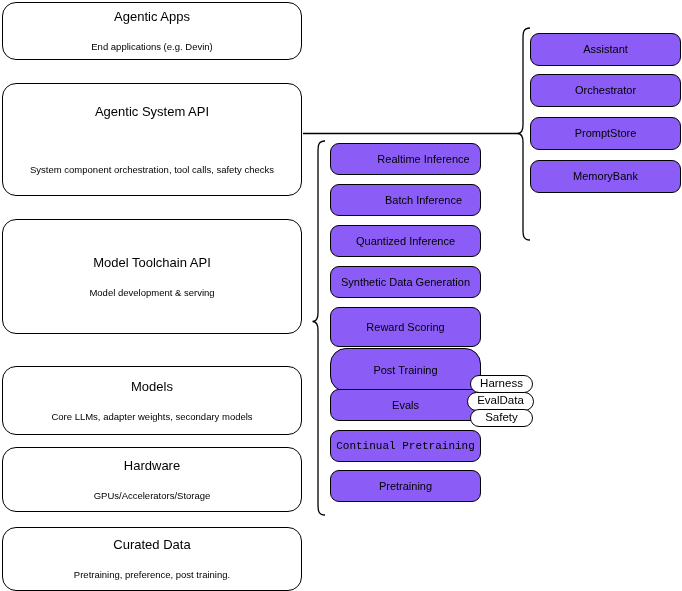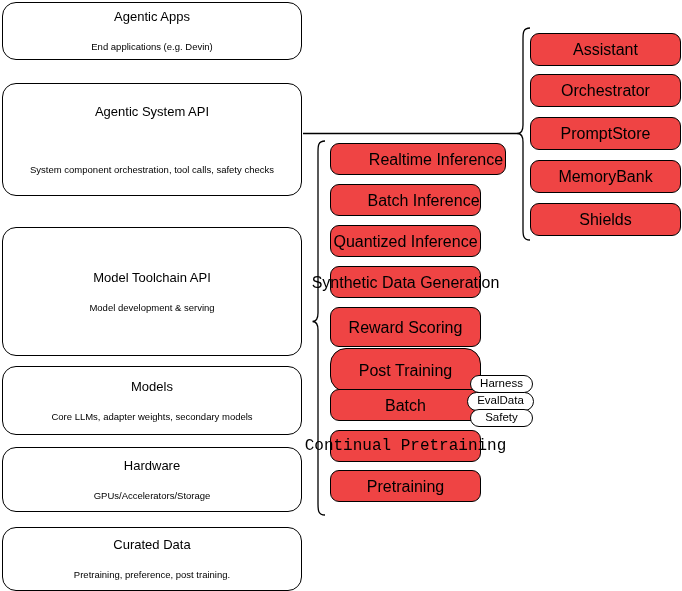--- a/index.html
+++ b/index.html
@@ -49,25 +49,25 @@
 
   
   .stack-box { border-radius: 14px; }
 
   
   .chip {
     position: absolute;
     box-sizing: border-box;
     border: 1.3px solid #000000;
     border-radius: 9px;
-    background: #ef4444;
+    background: #8b5cf6;
     display: flex;
     align-items: center;
     justify-content: center;
-    font-size: 16px;
+    font-size: 11px;
     line-height: 15px;
     white-space: nowrap;
     color: #000000;
   }
 
   
   .pill {
     position: absolute;
     box-sizing: border-box;
     border: 1.3px solid #000000;
@@ -107,21 +107,21 @@
   <div class="box stack-box" style="left:2px; top:2px; width:300px; height:58px;">
     <div class="title">Agentic Apps</div>
     <div class="subtitle">End applications (e.g. Devin)</div>
   </div>
 
   <div class="box stack-box" style="left:2px; top:83px; width:300px; height:113px;gap:28px;">
     <div class="title">Agentic System API</div>
     <div class="subtitle">System component orchestration, tool calls, safety checks</div>
   </div>
 
-  <div class="box stack-box" style="left:2px; top:227px; width:300px; height:129px;">
+  <div class="box stack-box" style="left:2px; top:219px; width:300px; height:115px;">
     <div class="title">Model Toolchain API</div>
     <div class="subtitle">Model development &amp; serving</div>
   </div>
 
   <div class="box stack-box" style="left:2px; top:366px; width:300px; height:69px;">
     <div class="title">Models</div>
     <div class="subtitle">Core LLMs, adapter weights, secondary models</div>
   </div>
 
   <div class="box stack-box" style="left:2px; top:447px; width:300px; height:65px;">
@@ -148,40 +148,40 @@
 
     <path d="M530,28
              C523,28 523,33 523,39
              L523,125
              C523,131 521,133.5 517.5,133.5
              C521,133.5 523,136 523,142
              L523,229
              C523,235 523,240 530,240"></path>
   </svg>
 
-  <div class="chip" style="left:330px; top:143px; width:176px; height:32px;padding-left:36px;">
+  <div class="chip" style="left:330px; top:143px; width:151px; height:32px;padding-left:36px;">
     <span>Realtime Inference</span>
   </div>
   <div class="chip" style="left:330px; top:184px; width:151px; height:32px;padding-left:36px;">
     <span>Batch Inference</span>
   </div>
   <div class="chip" style="left:330px; top:225px; width:151px; height:32px;">
     <span>Quantized Inference</span>
   </div>
   <div class="chip" style="left:330px; top:266px; width:151px; height:32px;">
     <span>Synthetic Data Generation</span>
   </div>
   <div class="chip" style="left:330px; top:307px; width:151px; height:40px;">
     <span>Reward Scoring</span>
   </div>
   <div class="chip" style="left:330px; top:348px; width:151px; height:44px;border-radius:16px;">
     <span>Post Training</span>
   </div>
   <div class="chip" style="left:330px; top:389px; width:151px; height:32px;">
-    <span>Batch</span>
+    <span>Evals</span>
   </div>
   <div class="chip" style="left:330px; top:430px; width:151px; height:32px;font-family:Liberation Mono, monospace;">
     <span>Continual Pretraining</span>
   </div>
   <div class="chip" style="left:330px; top:470px; width:151px; height:32px;">
     <span>Pretraining</span>
   </div>
 
   <div class="pill" style="left:470px; top:375px; width:63px; height:18px;">
     <span>Harness</span>
@@ -198,17 +198,14 @@
   </div>
   <div class="chip" style="left:530px; top:74px; width:151px; height:33px;">
     <span>Orchestrator</span>
   </div>
   <div class="chip" style="left:530px; top:117px; width:151px; height:33px;">
     <span>PromptStore</span>
   </div>
   <div class="chip" style="left:530px; top:160px; width:151px; height:33px;">
     <span>MemoryBank</span>
   </div>
-  <div class="chip" style="left:530px; top:203px; width:151px; height:33px;">
-    <span>Shields</span>
-  </div>
 
 </div>
 
 </body></html>

